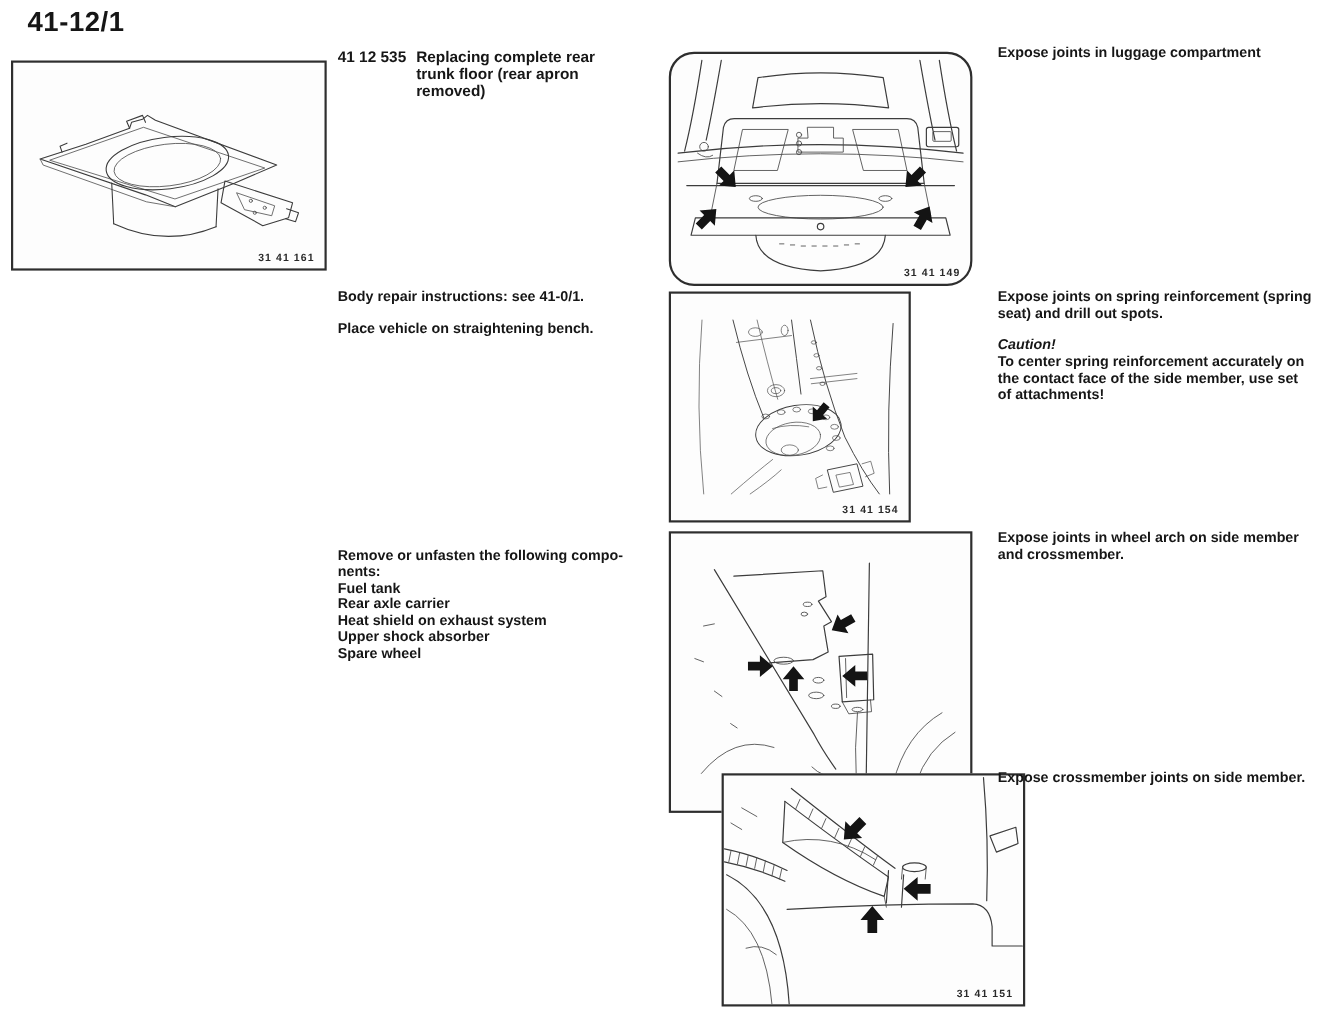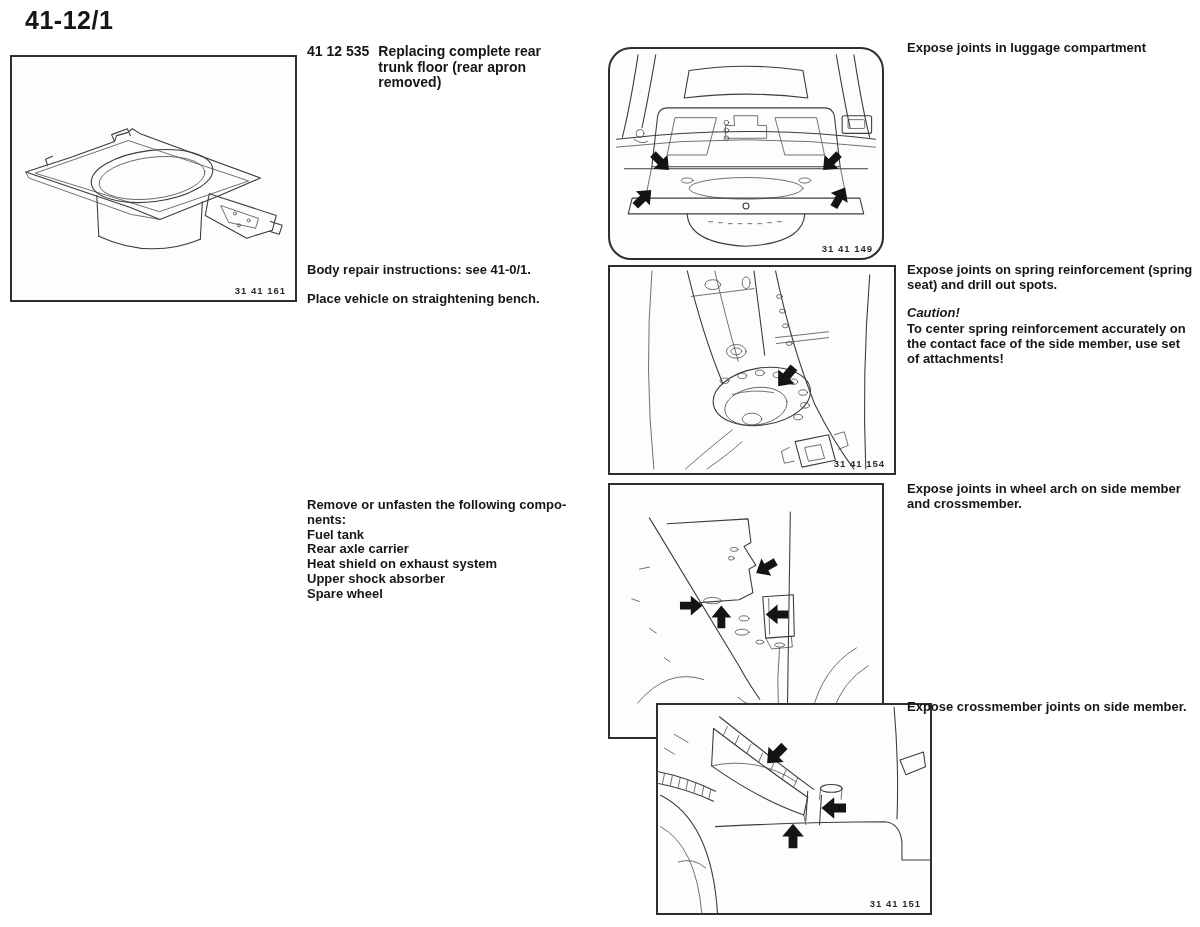--- a/index.html
+++ b/index.html
@@ -48,21 +48,21 @@
   .ln2 { fill:none; stroke:#4a4a4a; stroke-width:0.8; stroke-linecap:round; stroke-linejoin:round; }
   .arr { fill:#141414; stroke:none; }
 </style>
 </head>
 <body>
 
 <div class="page">
 
   <div class="page-header txt">41-12/1</div>
 
-  <div class="fig" style="left:10px; top:55px; width:287px; height:247px;">
+  <div class="fig" style="left:10px; top:55px; width:287px; height:191px;">
     <svg viewBox="0 0 287 207">
       <path class="ln" d="M14,97 L60,82 L104,66 L106,60 L117,57 L122,53 L130,58 L252,103 L210,121 L150,145 L120,133 Z"></path>
       <path class="ln2" d="M24,98 L118,65 L240,106 L150,137 Z"></path>
       <path class="ln2" d="M14,97 L17,103 L121,140 L150,145"></path>
       <path class="ln" d="M104,66 l-3,-7 l16,-6 l3,7"></path>
       <path class="ln" d="M36,90 l-2,-6 l7,-3"></path>
       <ellipse class="ln" cx="142" cy="101" rx="62" ry="26" transform="rotate(-7 142 101)"></ellipse>
       <ellipse class="ln2" cx="142" cy="103" rx="54" ry="21" transform="rotate(-7 142 103)"></ellipse>
       <path class="ln" d="M86,121 L88,162"></path>
       <path class="ln" d="M193,127 L191,165"></path>
@@ -107,21 +107,21 @@
       <path class="ln2" d="M100,176 l4,0 M110,177 l4,0 M120,178 l4,0 M130,178 l4,0 M140,178 l4,0 M150,178 l4,0 M160,177 l4,0 M170,176 l4,0"></path>
       <path class="ln2" d="M42,120 L36,150 M234,120 L240,150"></path>
       <path class="arr" transform="translate(58,122) rotate(135)" d="M0,-2 L-10,10 L-4,10 L-4,21 L4,21 L4,10 L10,10 Z"></path>
       <path class="arr" transform="translate(218,122) rotate(-135)" d="M0,-2 L-10,10 L-4,10 L-4,21 L4,21 L4,10 L10,10 Z"></path>
       <path class="arr" transform="translate(40,145) rotate(45)" d="M0,-2 L-10,10 L-4,10 L-4,21 L4,21 L4,10 L10,10 Z"></path>
       <path class="arr" transform="translate(238,143) rotate(30)" d="M0,-2 L-10,10 L-4,10 L-4,21 L4,21 L4,10 L10,10 Z"></path>
     </svg>
     <span class="caption">31 41 149</span>
   </div>
 
-  <div class="fig" style="left:608px; top:265px; width:288px; height:210px;">
+  <div class="fig" style="left:608px; top:265px; width:220px; height:210px;">
     <svg viewBox="0 0 276 210">
       <path class="ln2" d="M36,4 Q28,105 38,206"></path>
       <path class="ln" d="M72,4 Q88,70 108,118"></path>
       <path class="ln" d="M140,4 Q146,50 151,90"></path>
       <path class="ln2" d="M76,30 L140,22"></path>
       <path class="ln2" d="M100,4 Q112,55 124,96"></path>
       <ellipse class="ln2" cx="98" cy="18" rx="8" ry="5"></ellipse>
       <ellipse class="ln2" cx="132" cy="16" rx="4" ry="6"></ellipse>
       <ellipse class="ln2" cx="122" cy="86" rx="10" ry="7"></ellipse>
       <ellipse class="ln2" cx="122" cy="86" rx="5.5" ry="3.5"></ellipse>

